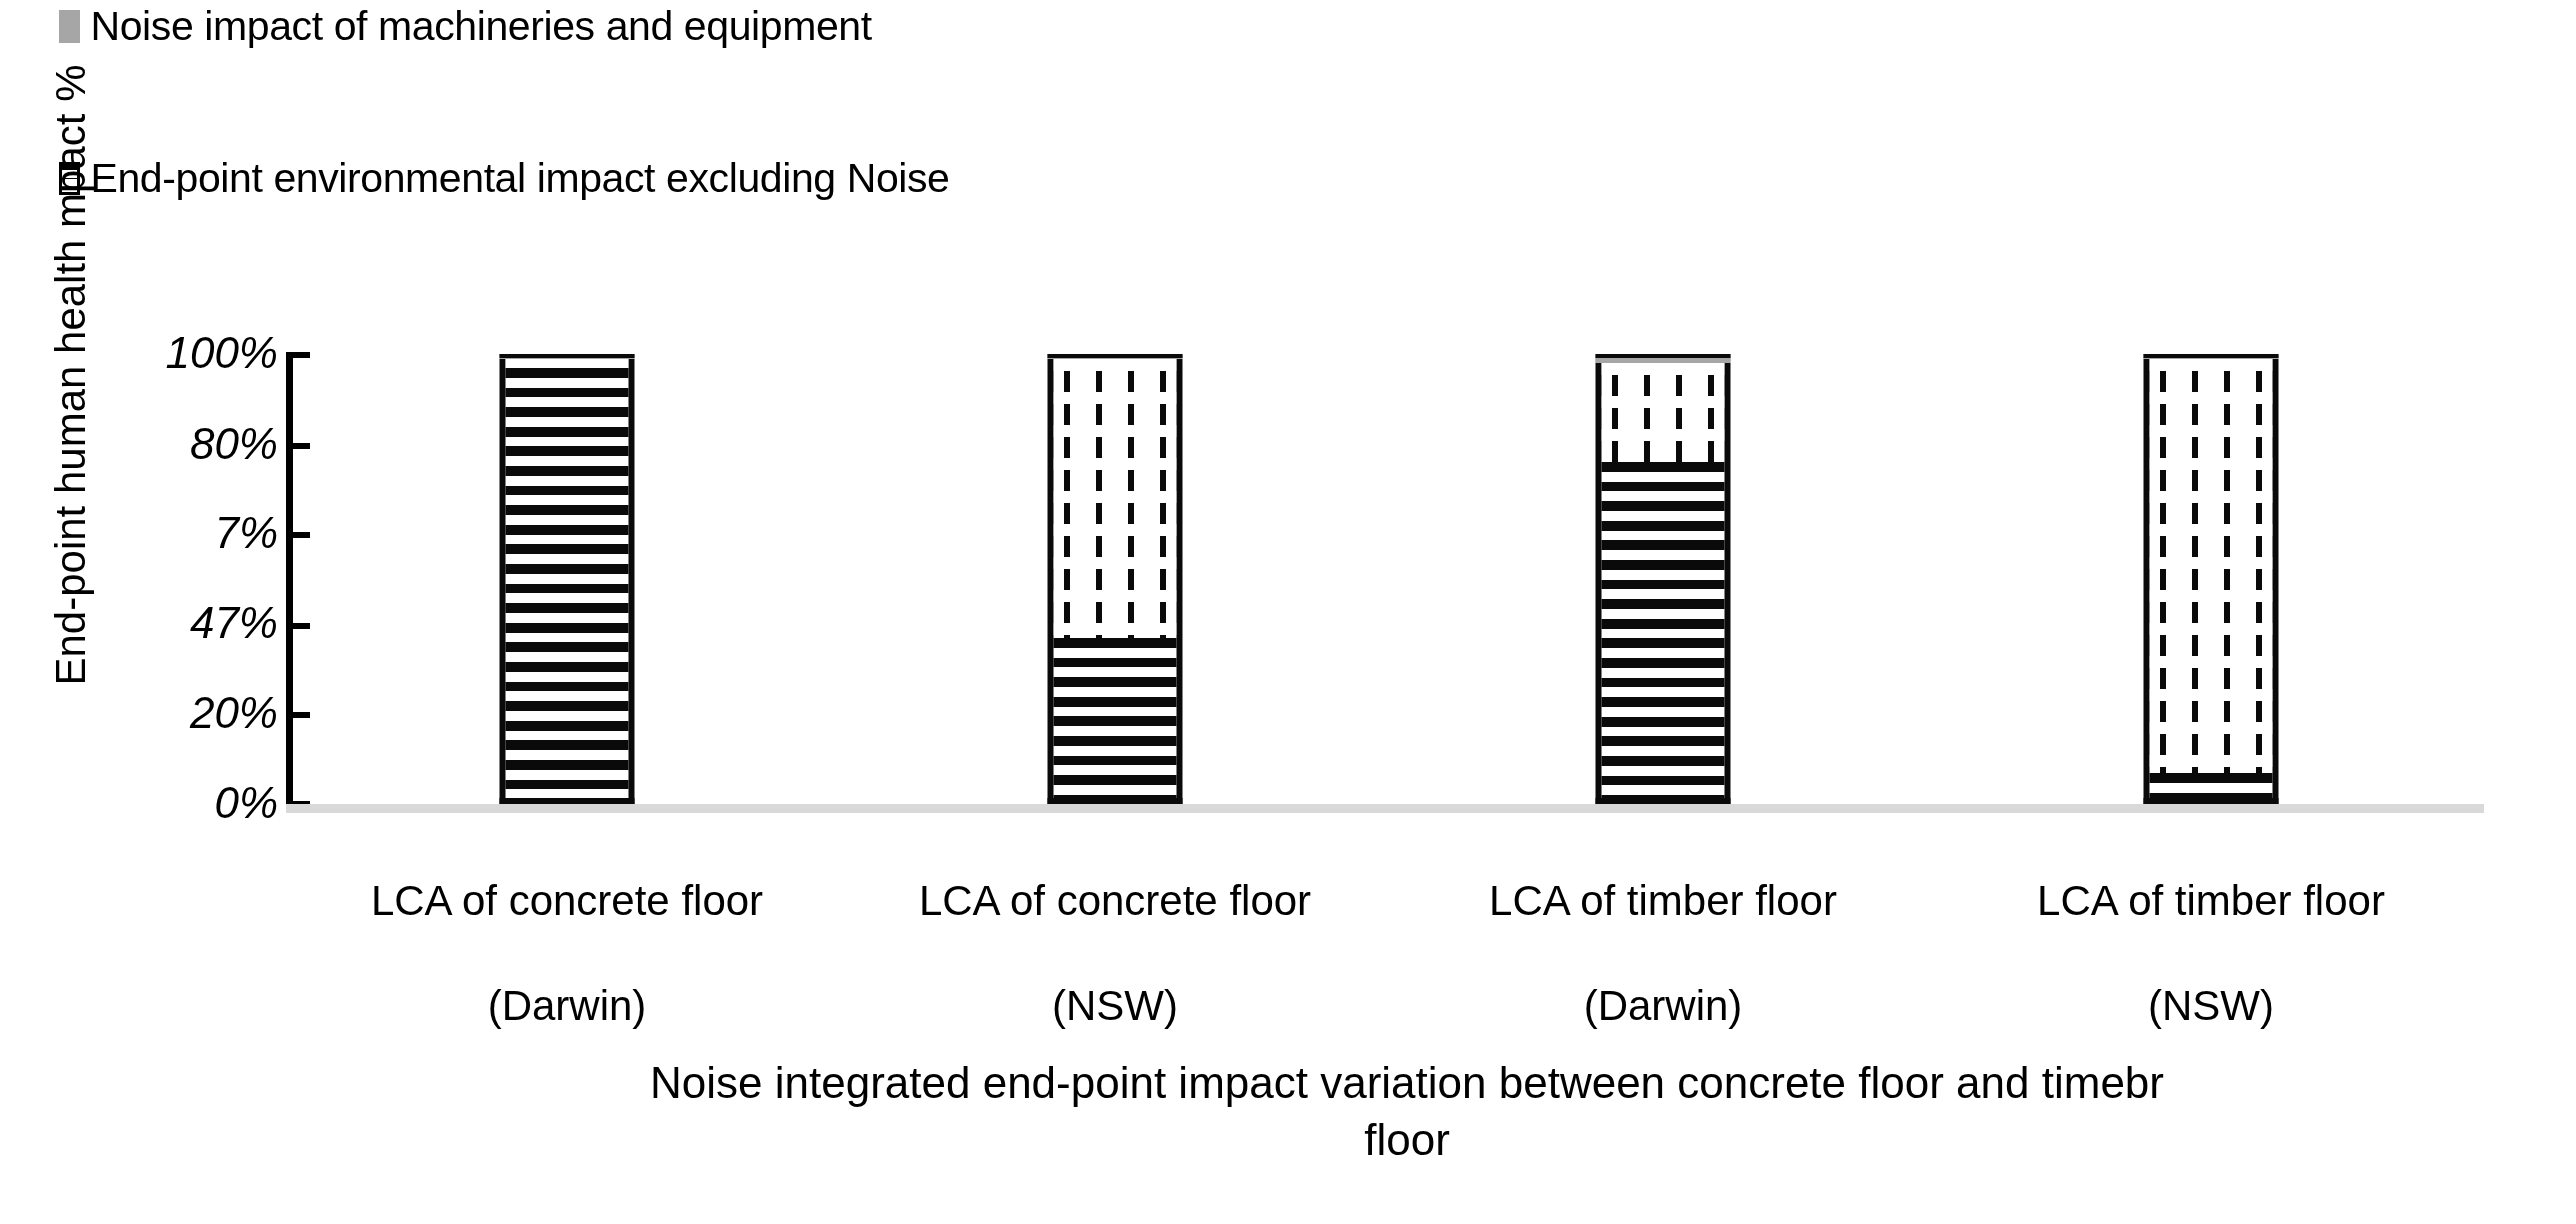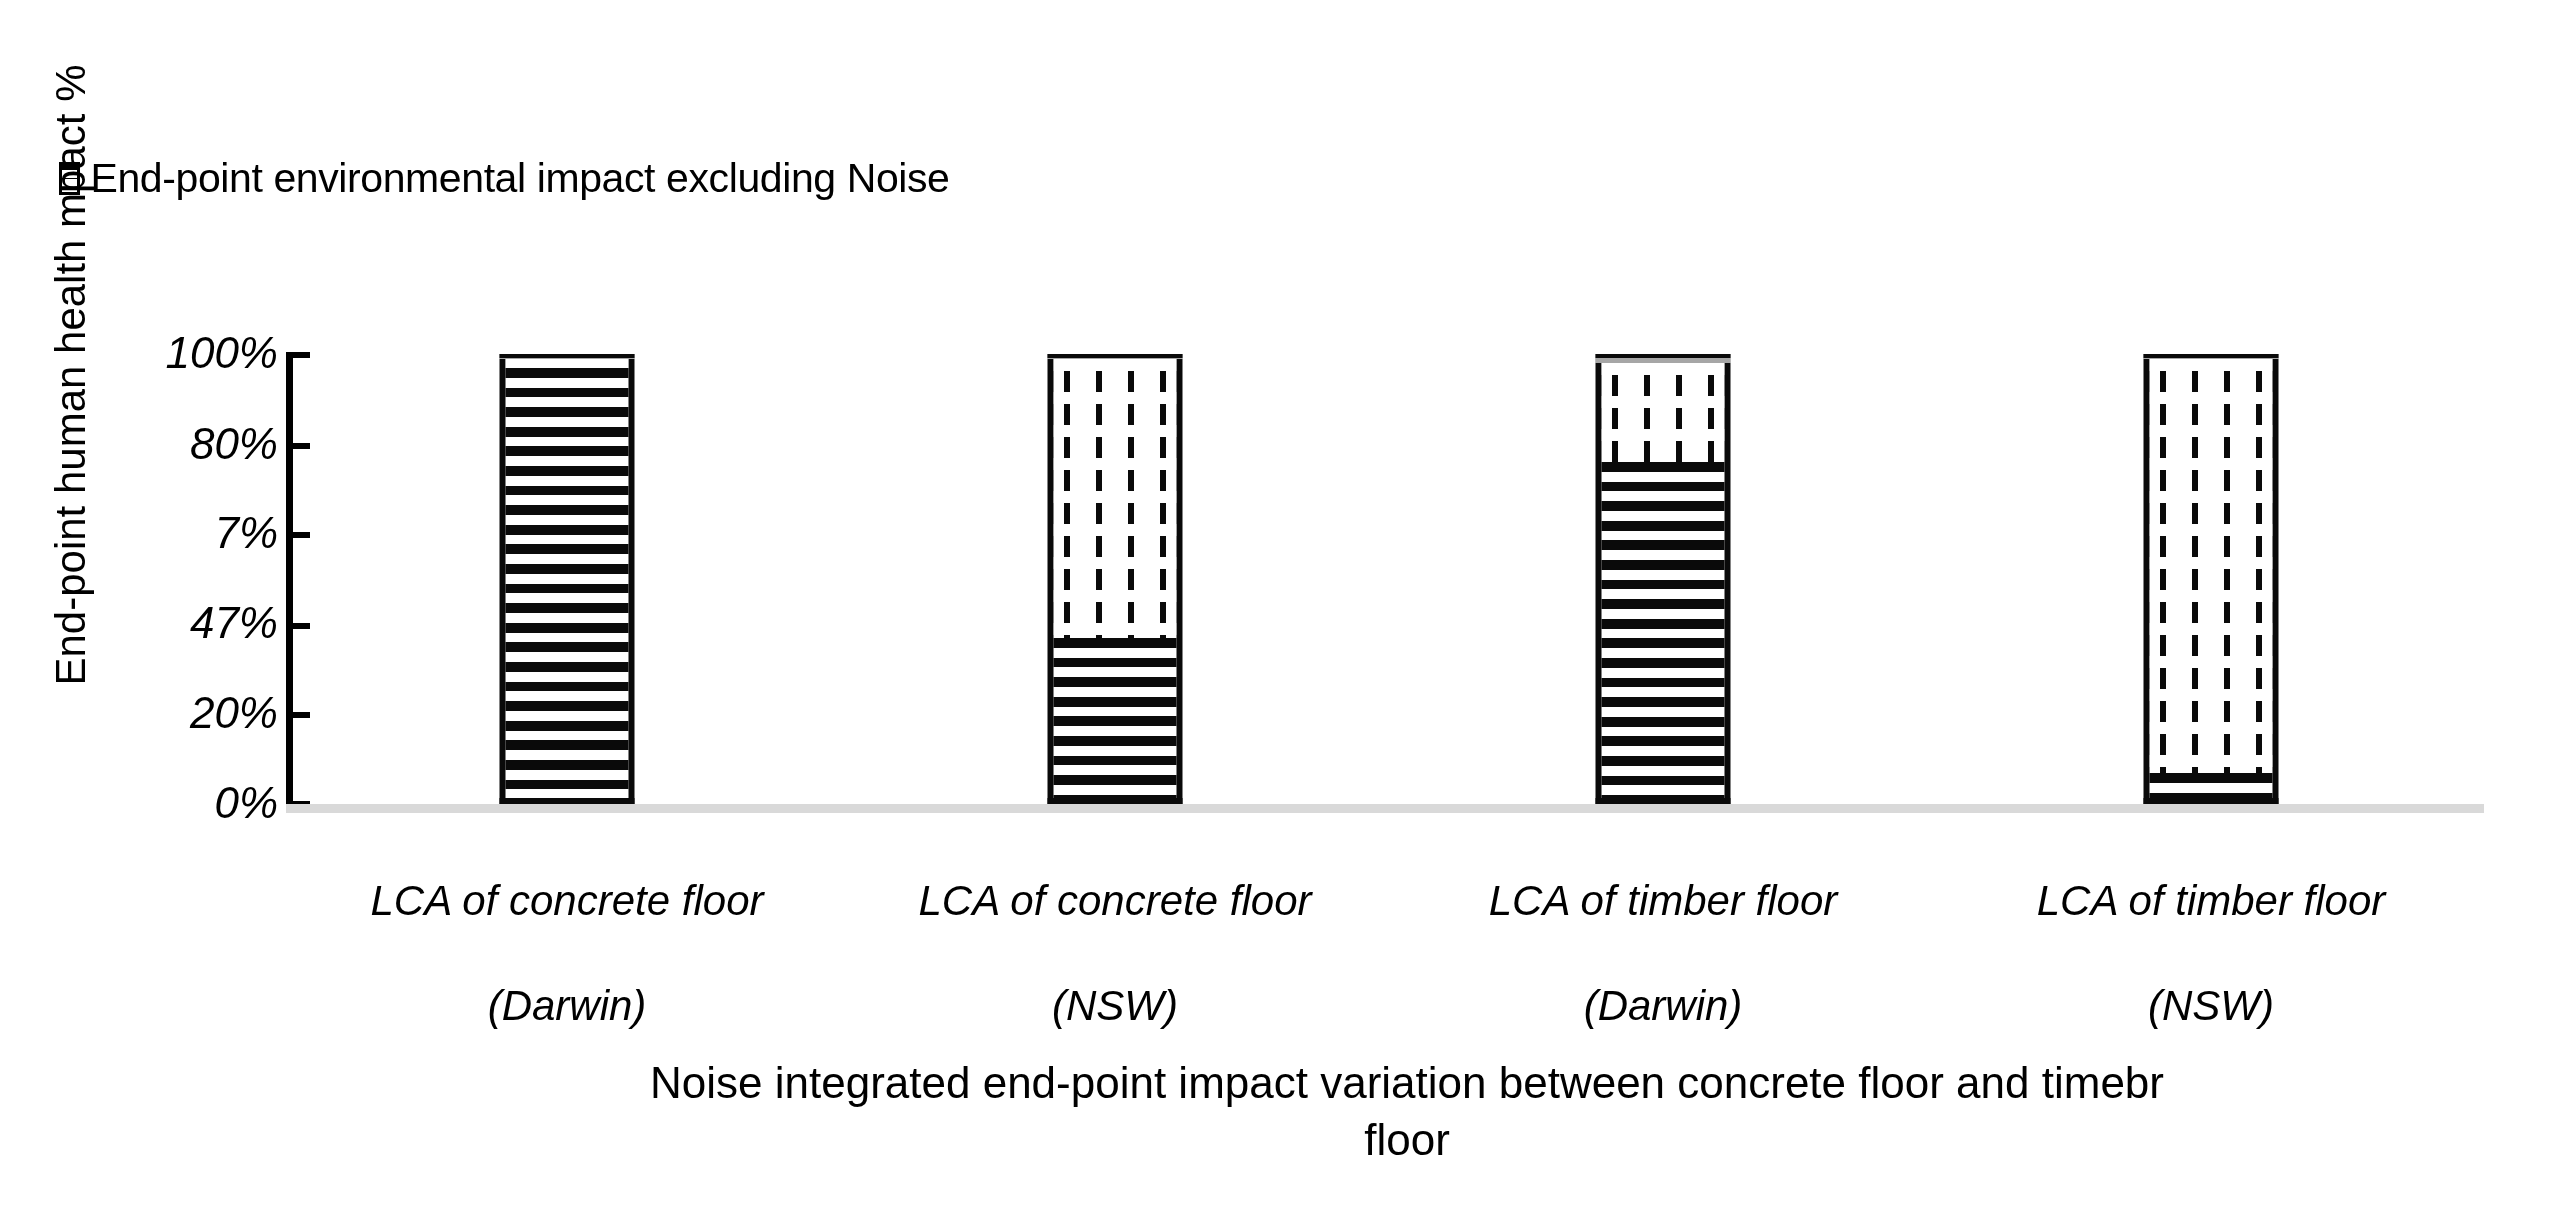--- a/index.html
+++ b/index.html
@@ -231,40 +231,43 @@
     width: 2191px;
     height: 166px;
   }
   .cat-label {
     position: absolute;
     top: 0;
     text-align: center;
     font-size: 42px;
     line-height: 1.25;
     white-space: pre-line;
-    font-style: italic;
   }
 
   
   #x-axis-title {
     position: absolute;
     left: 391px;
     top: 1054px;
     width: 2032px;
     text-align: center;
     font-size: 44px;
     line-height: 1.3;
     white-space: pre-line;
   }
 </style>
 </head>
 <body>
 
 <div id="legend">
 
+  <div class="legend-entry" id="legend-machinery">
+    <span class="swatch sw-machinery"></span>
+    <span class="legend-label">Noise impact of machineries and equipment</span>
+  </div>
 
 
   <div class="legend-entry" id="legend-envimpact">
     <span class="swatch sw-envimpact"></span>
     <span class="legend-label">End-point environmental impact excluding Noise</span>
   </div>
 
 </div>
 
 <div id="chart">

